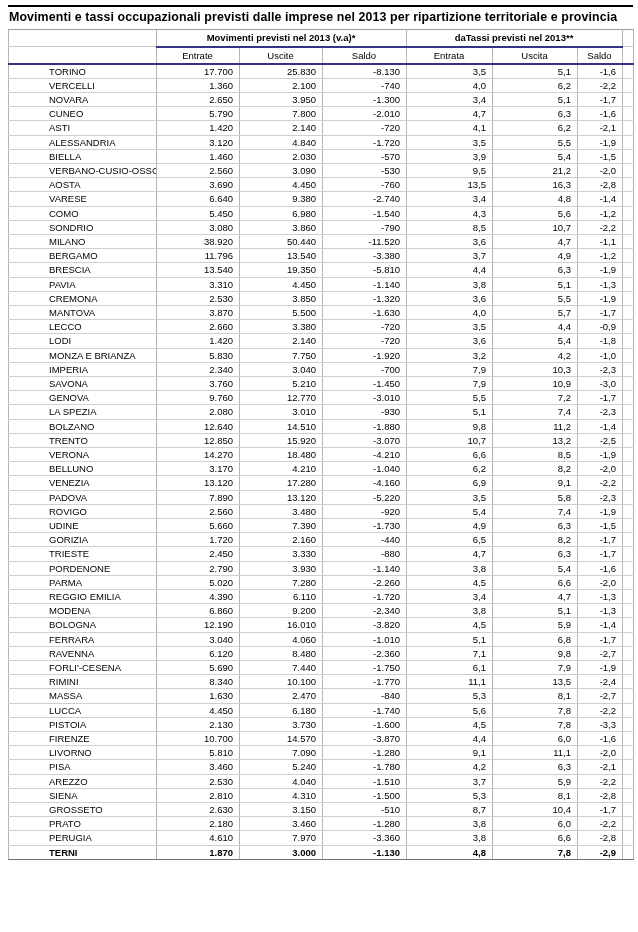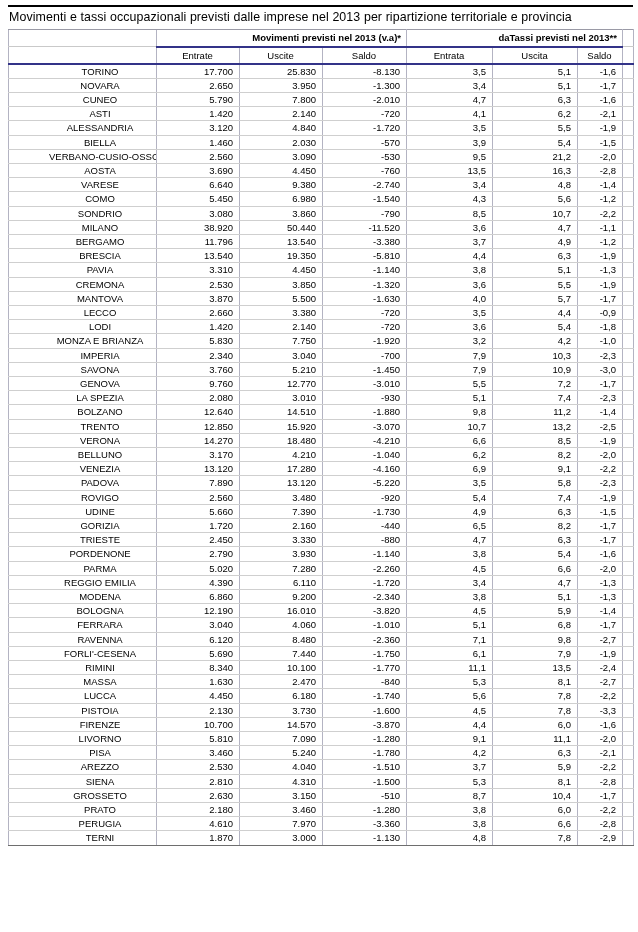--- a/index.html
+++ b/index.html
@@ -1,52 +1,52 @@
 <!DOCTYPE html>
 <html><head>
 <meta charset="utf-8">
 <style>
   html,body { margin:0; padding:0; background:#ffffff; }
   body { font-family:"Liberation Sans","DejaVu Sans",sans-serif; color:#000; }
   .page { width:638px; height:932px; box-sizing:border-box; padding:5px 5px 0 8px; overflow:hidden; }
   .top-rule { width:625px; border-top:2px solid #000; height:0; }
   .title {
     width:622px; margin:3px 0 4px 1px;
-    font-size:12.4px; font-weight:normal; line-height:15px;
+    font-size:12.4px; font-weight:bold; line-height:15px;
     letter-spacing:0.1px;
   }
   table.grid { border-collapse:collapse; table-layout:fixed; width:625px; }
   table.grid th, table.grid td {
     overflow:hidden; white-space:nowrap;
     font-size:9.5px; font-weight:normal;
     padding:0 5px 0 4px; box-sizing:border-box;
   }
   
   tr.group-row td, tr.group-row th { height:17px; border-top:1px solid #9a9aa6; }
   tr.group-row th.group {
-    font-weight:bold; text-align:right;
+    font-weight:bold; text-align:center;
     border-left:1px solid #b3b3c2; border-right:1px solid #b3b3c2;
     border-bottom:2px solid #333388;
   }
   tr.group-row td.corner { border-left:1px solid #b3b3c2; border-bottom:1px solid #c9c9c9; }
   tr.group-row td.trail  { border-right:1px solid #b3b3c2; border-bottom:1px solid #c9c9c9; }
   tr.cols-row th, tr.cols-row td {
     height:17px; text-align:center;
     border-left:1px solid #b3b3c2; border-right:1px solid #b3b3c2;
     border-bottom:2px solid #333388;
   }
   
   tbody td {
     height:13.2px; line-height:13.2px;
     border-left:1px solid #b3b3c2; border-right:1px solid #b3b3c2;
     border-bottom:1px solid #cfcfcf;
   }
-  tbody td.prov { text-align:center;padding-left:40px; }
+  tbody td.prov { text-align:left;padding-left:40px; }
   tbody td.num  { text-align:right; padding-right:6px; }
-  tbody tr:last-child td { border-bottom:1px solid #6e6e6e; }
+  tbody tr:last-child td { border-bottom:1px solid #6e6e6e;font-weight:bold; }
 </style>
 </head>
 <body>
 
 <div class="page">
   <div class="top-rule"></div>
   <div class="title">Movimenti e tassi occupazionali previsti dalle imprese nel 2013 per ripartizione territoriale e provincia</div>
 
   <table class="grid">
     <colgroup>
@@ -82,20 +82,30 @@
     <td class="prov">TORINO</td>
     <td class="num">17.700</td>
     <td class="num">25.830</td>
     <td class="num">-8.130</td>
     <td class="num">3,5</td>
     <td class="num">5,1</td>
     <td class="num">-1,6</td>
     <td class="trailb"></td>
   </tr>
         <tr>
+    <td class="prov">VERCELLI</td>
+    <td class="num">1.360</td>
+    <td class="num">2.100</td>
+    <td class="num">-740</td>
+    <td class="num">4,0</td>
+    <td class="num">6,2</td>
+    <td class="num">-2,2</td>
+    <td class="trailb"></td>
+  </tr>
+        <tr>
     <td class="prov">NOVARA</td>
     <td class="num">2.650</td>
     <td class="num">3.950</td>
     <td class="num">-1.300</td>
     <td class="num">3,4</td>
     <td class="num">5,1</td>
     <td class="num">-1,7</td>
     <td class="trailb"></td>
   </tr>
         <tr>

